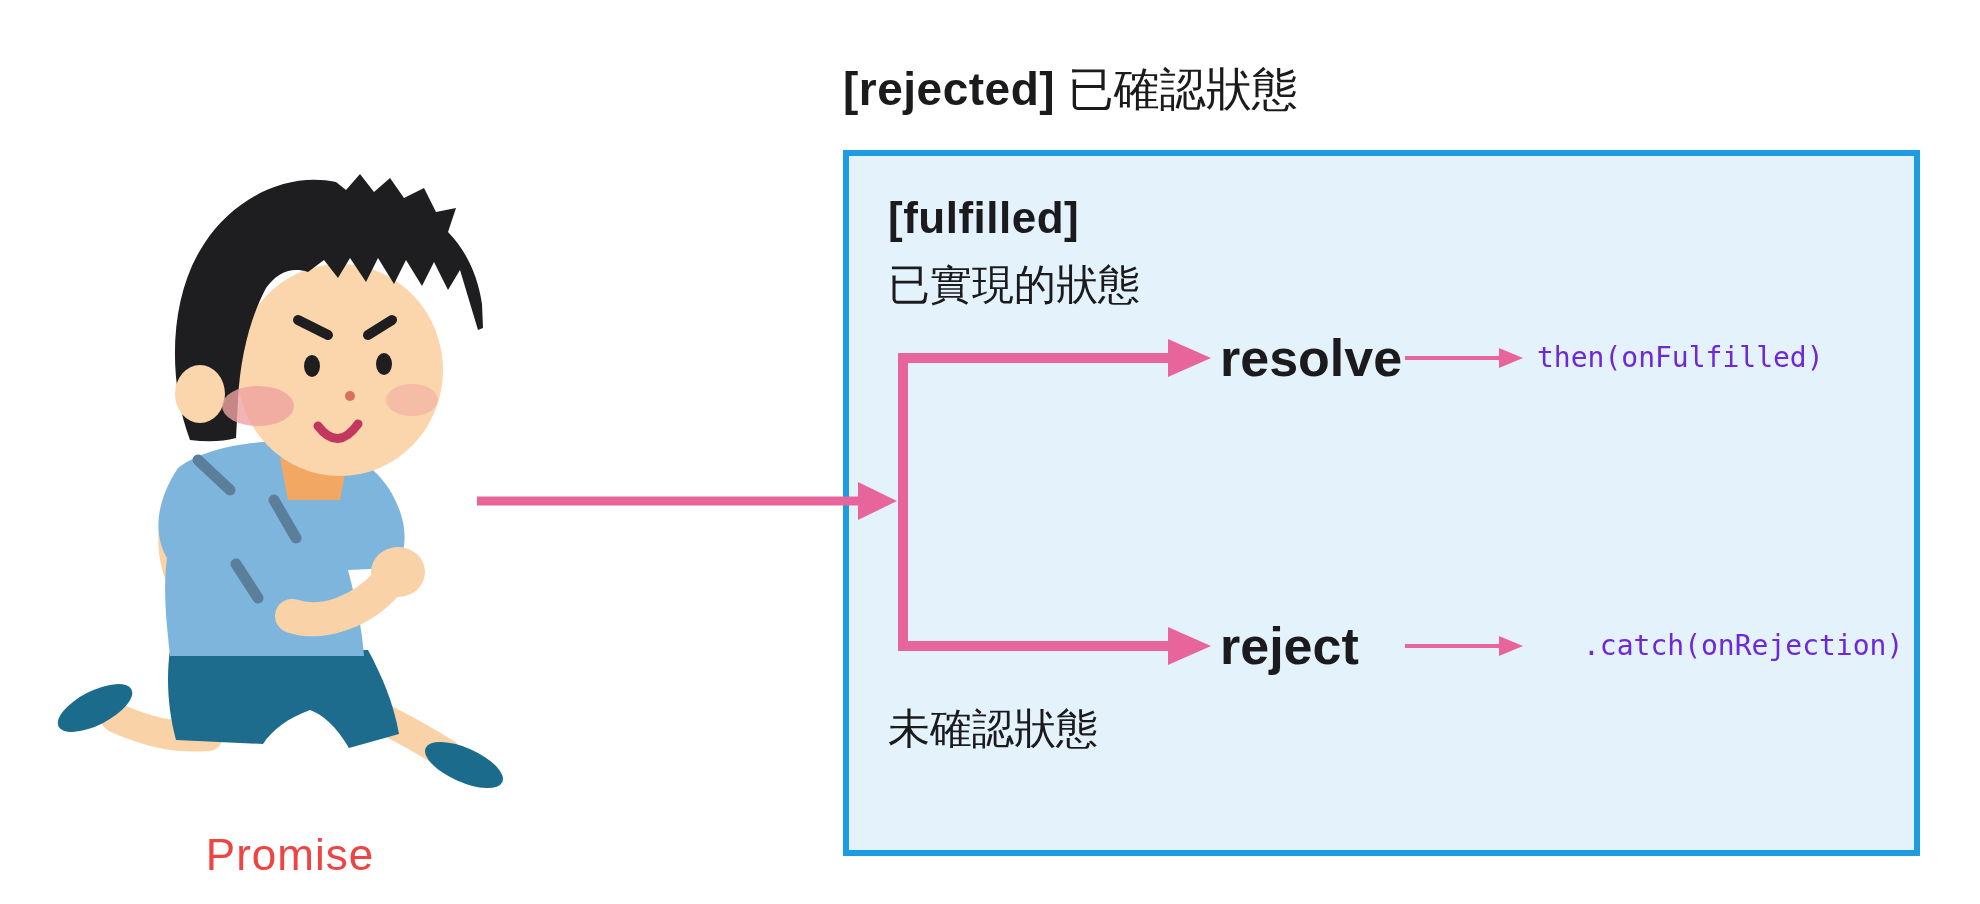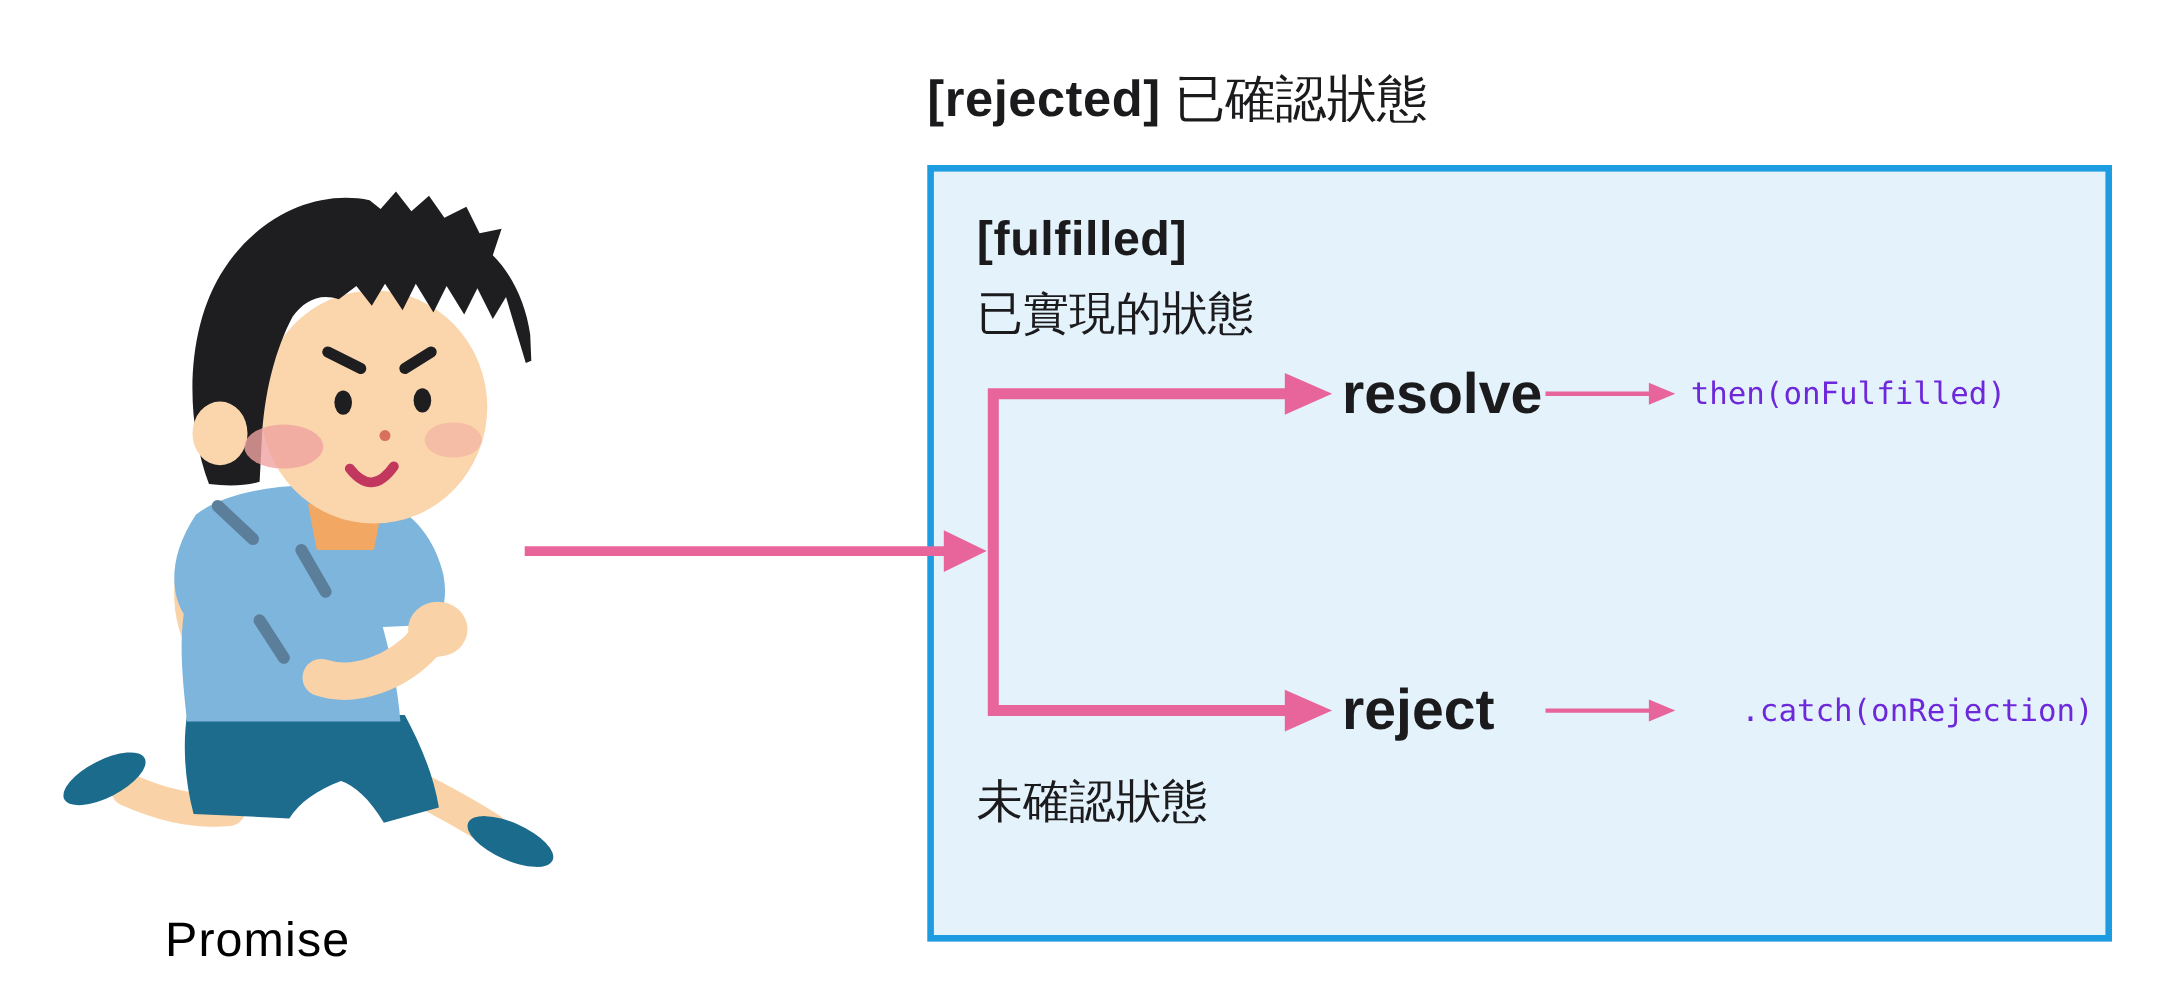--- a/index.html
+++ b/index.html
@@ -36,22 +36,22 @@
   
   .handler-code {
     font-family:"DejaVu Sans Mono","Liberation Mono",monospace;
     font-size:28px; line-height:32px; white-space:nowrap; color:#6d28d9;
   }
   .then-code  { left:1537px; top:342px; }
   .catch-code { left:1537px; top:630px;margin-left:46px; }
 
   
   .promise-caption {
-    left:150px; top:830px; width:280px; text-align:left;
-    font-size:44px; font-weight:300; letter-spacing:1px; color:#000000;
+    left:150px; top:830px; width:280px; text-align:center;
+    font-size:44px; font-weight:300; letter-spacing:1px; color:#ef4444;
   }
 
   .arrow-layer { left:0; top:0; width:1980px; height:904px; pointer-events:none; }
   svg { display:block; }
 </style>
 </head>
 <body>
 
 <svg class="abs" viewBox="0 0 470 655" style="left:50px;top:138px;width:470px;height:655px" aria-hidden="true">
 

